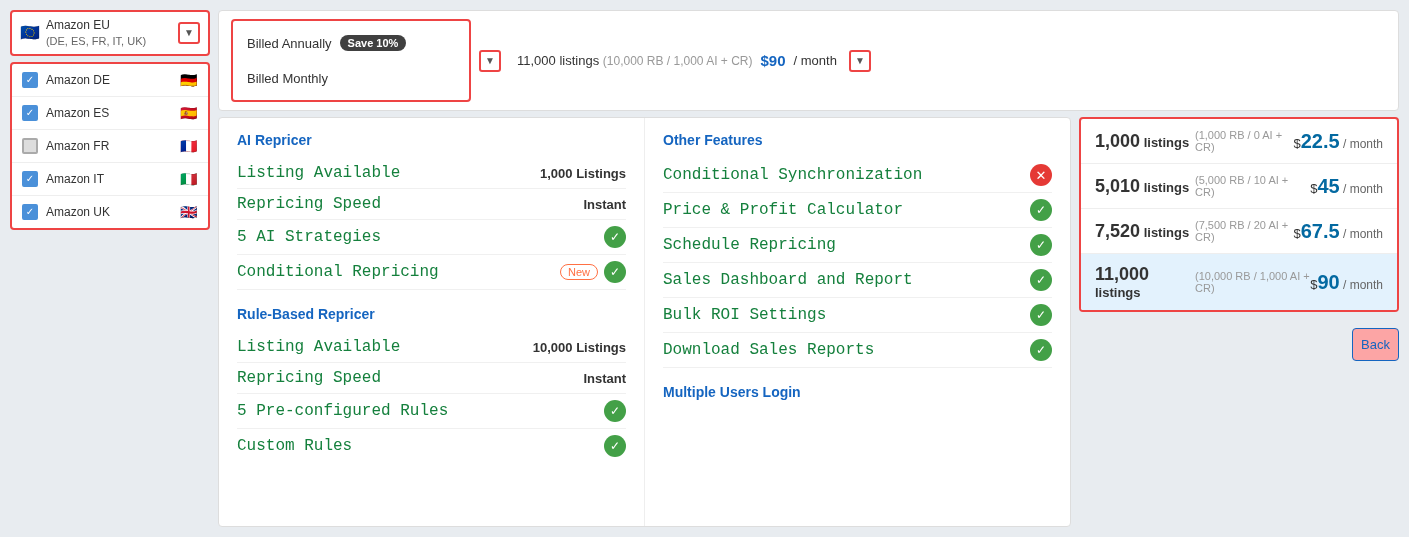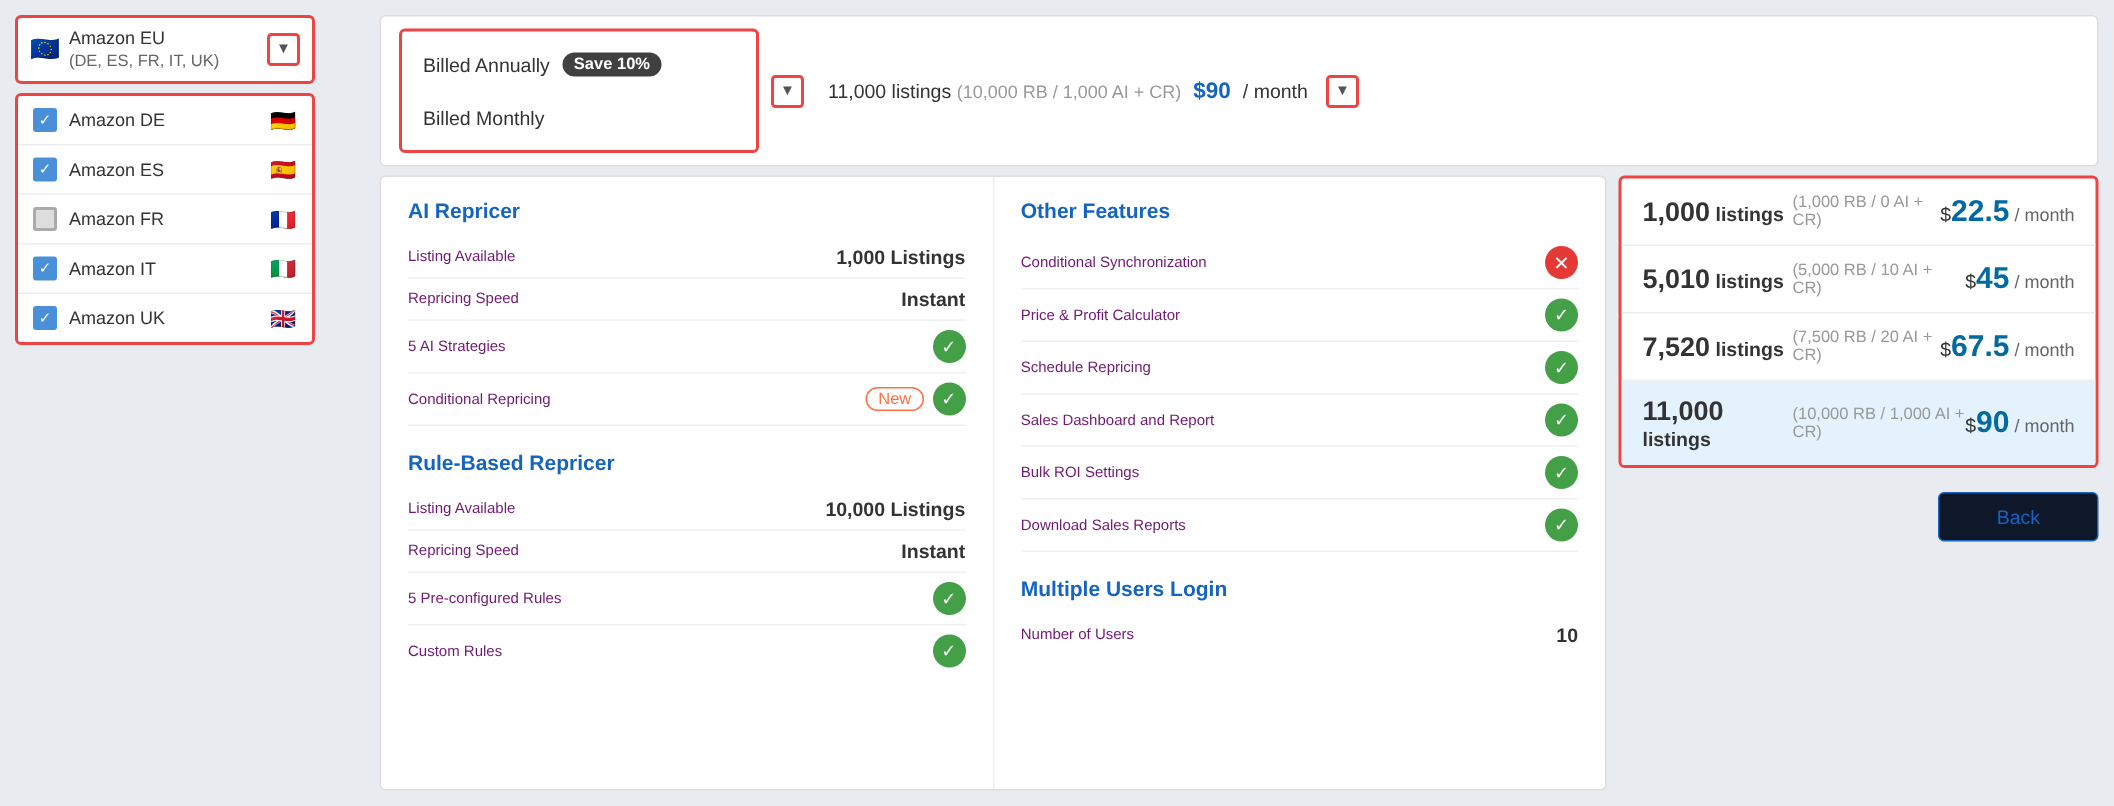--- a/index.html
+++ b/index.html
@@ -70,21 +70,20 @@
     .checkbox-check { color: #fff; font-size: 10px; }
     .market-name { font-size: 12px; flex: 1; }
     .flag-img { font-size: 14px; }
 
     
     .center-section {
       flex: 1;
       display: flex;
       flex-direction: column;
       gap: 6px;
-      margin-left: 35px;
     }
     .top-bar {
       display: flex;
       align-items: center;
       gap: 8px;
       background: #fff;
       border-radius: 4px;
       padding: 8px 12px;
       border: 1px solid #ddd;
     }
@@ -148,21 +147,21 @@
       font-weight: 600;
       margin-bottom: 10px;
     }
     .feature-row {
       display: flex;
       align-items: center;
       padding: 6px 0;
       border-bottom: 1px solid #f0f0f0;
     }
     .feature-row:last-child { border-bottom: none; }
-    .feature-name { flex: 1; font-size: 10px; color: #701a75; }
+    .feature-name { flex: 1; font-size: 16px; color: #15803d; font-family: Liberation Mono, monospace; }
     .feature-value { font-size: 13px; font-weight: 600; color: #333; }
     .feature-value.bold { font-weight: 700; }
     .check-green {
       width: 22px; height: 22px;
       background: #43a047;
       border-radius: 50%;
       display: flex; align-items: center; justify-content: center;
       color: #fff; font-size: 12px;
     }
     .new-badge {
@@ -220,24 +219,24 @@
     .pricing-price .per-mo { color: #666; font-size: 12px; }
 
     
     .bottom-bar {
       display: flex;
       justify-content: flex-end;
       gap: 10px;
       padding: 8px 0;
     }
     .btn-back {
-      padding: 8px 38px;
+      padding: 8px 8px;
       border: 1px solid #1565c0;
       border-radius: 4px;
-      background: #0f172a;
+      background: #fca5a5;
       color: #1565c0;
       font-size: 13px;
       cursor: pointer;
     }
     .btn-add-to-cart {
       padding: 8px 24px;
       border: 2px solid #1a237e;
       border-radius: 4px;
       background: #1a237e;
       color: #fff;
@@ -405,24 +404,20 @@
             <span class="feature-name">Bulk ROI Settings</span>
             <div class="check-green">✓</div>
           </div>
           <div class="feature-row">
             <span class="feature-name">Download Sales Reports</span>
             <div class="check-green">✓</div>
           </div>
 
           <div style="height:16px;"></div>
           <div class="section-title-blue">Multiple Users Login</div>
-          <div class="feature-row">
-            <span class="feature-name">Number of Users</span>
-            <span class="number-value">10</span>
-          </div>
         </div>
       </div>
 
       <div class="pricing-panel">
         <div class="pricing-list">
 
         <div class="pricing-row">
     <div class="pricing-listings">
       <span>1,000</span> listings
     </div>

